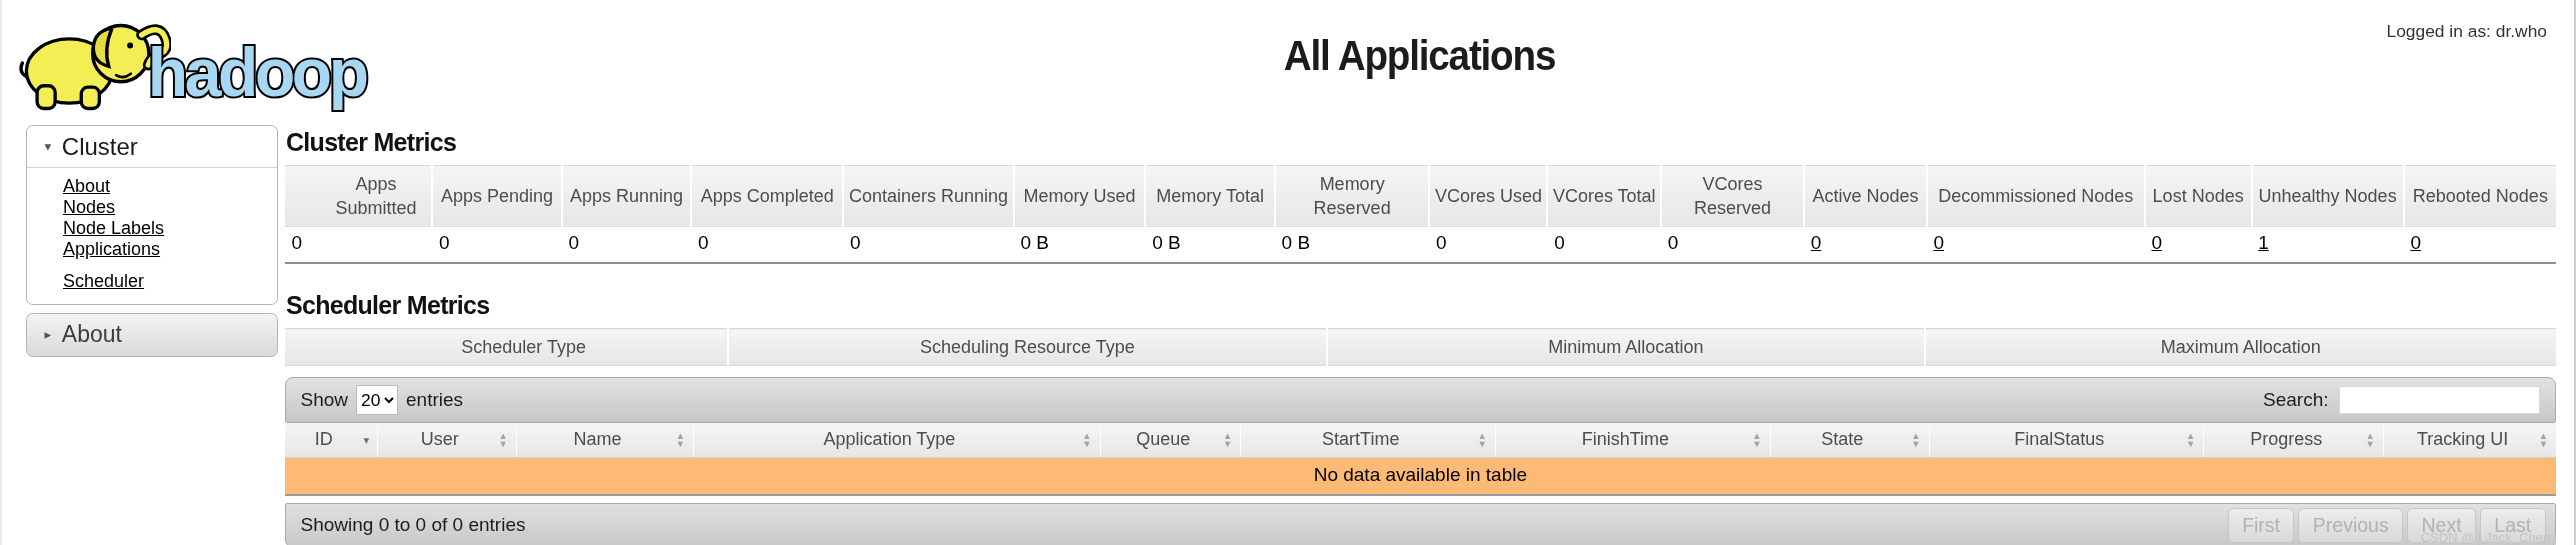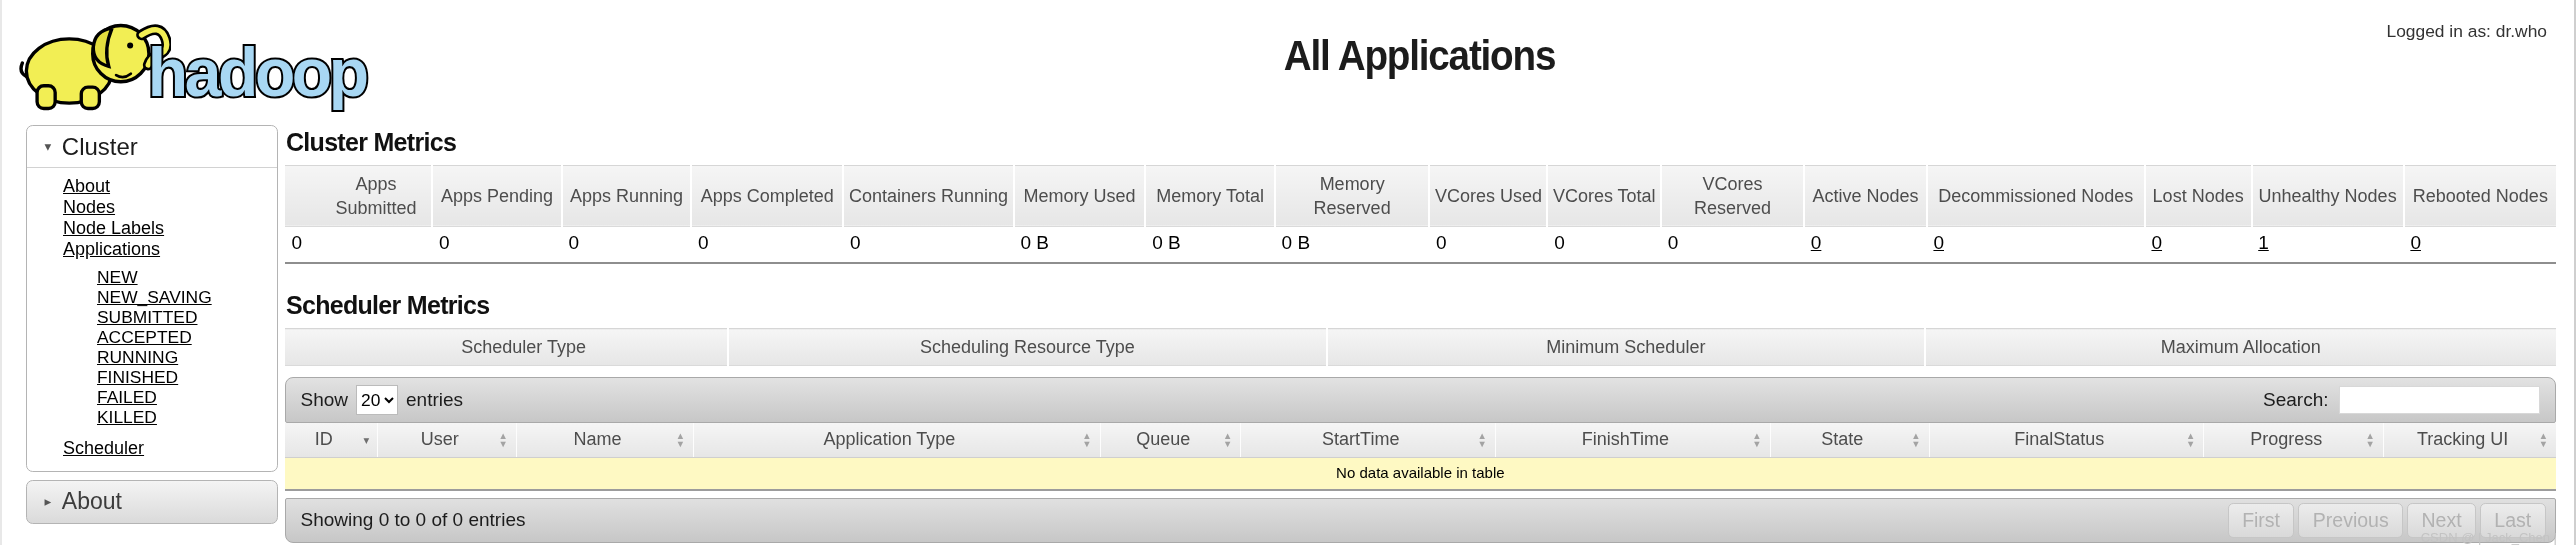--- a/index.html
+++ b/index.html
@@ -101,22 +101,22 @@
     border-left: 1.3px solid #fdfdfd; border-bottom: 1.3px solid #cfcfcf;
     cursor: pointer; overflow: hidden; white-space: nowrap; margin-left: 20px;
   }
   table.apps th:first-child { border-left:none; }
   .sort-both {
     position:absolute; right: 8px; top: 50%; transform: translateY(-50%);
     display:flex; flex-direction:column; font-size: 9.4px; line-height: 8px; color:#a3a3a3; font-style: normal;
   }
   .sort-desc { position:absolute; right: 8px; top: 50%; transform: translateY(-50%); font-size: 11.4px; color:#6f6f6f; }
   td.empty-row {
-    text-align:center; font-size: 15px; padding: 6px 0 7.4px;
-    border-bottom: 2px solid #9c9c9c; background:#fef9c3;
+    text-align:center; font-size: 19px; padding: 6px 0 7.4px;
+    border-bottom: 2px solid #9c9c9c; background:#fdba74;
   }
 
   .dt-footer {
     margin-top: 7.4px; height: 45px;
     border: 0.7px solid #a9a9a9; border-radius: 2px 2px 8px 8px;
     background: linear-gradient(#e0e0e0, #c7c7c7);
     display:flex; align-items:center; justify-content:space-between; padding: 0 9.4px 0 14.8px;
   }
   .dt-info { font-size: 19px; color:#1c1c1c; }
   .paginate { display:flex; gap: 4px; }
@@ -159,32 +159,20 @@
     <div class="nav-box">
       <div class="nav-header">
         <span class="tri">▾</span>
         <span>Cluster</span>
       </div>
       <ul class="nav-list">
         <li class="lvl1"><a href="#">About</a></li>
         <li class="lvl1"><a href="#">Nodes</a></li>
         <li class="lvl1"><a href="#">Node Labels</a></li>
         <li class="lvl1"><a href="#">Applications</a></li>
-        <li>
-          <ul class="states">
-            <li><a href="#">NEW</a></li>
-            <li><a href="#">NEW_SAVING</a></li>
-            <li><a href="#">SUBMITTED</a></li>
-            <li><a href="#">ACCEPTED</a></li>
-            <li><a href="#">RUNNING</a></li>
-            <li><a href="#">FINISHED</a></li>
-            <li><a href="#">FAILED</a></li>
-            <li><a href="#">KILLED</a></li>
-          </ul>
-        </li>
         <li class="lvl1 sched"><a href="#">Scheduler</a></li>
       </ul>
     </div>
     <div class="tools-box">
       <span class="tri">▸</span>
       <span>About</span>
     </div>
   </div>
 
   <div class="main">
@@ -254,21 +242,21 @@
       <colgroup>
         <col style="width:19.5%">
           <col style="width:26.4%">
           <col style="width:26.3%">
           <col style="width:27.8%">
       </colgroup>
       <tbody>
           <tr>
         <th>Scheduler Type</th>
         <th>Scheduling Resource Type</th>
-        <th>Minimum Scheduler</th>
+        <th>Minimum Allocation</th>
         <th>Maximum Allocation</th>
       </tr>
     </tbody>
       </table>
 
     <div class="dt-wrapper">
       <div class="dt-toolbar">
         <div class="dt-length">
           <span>Show</span>
           <select>

